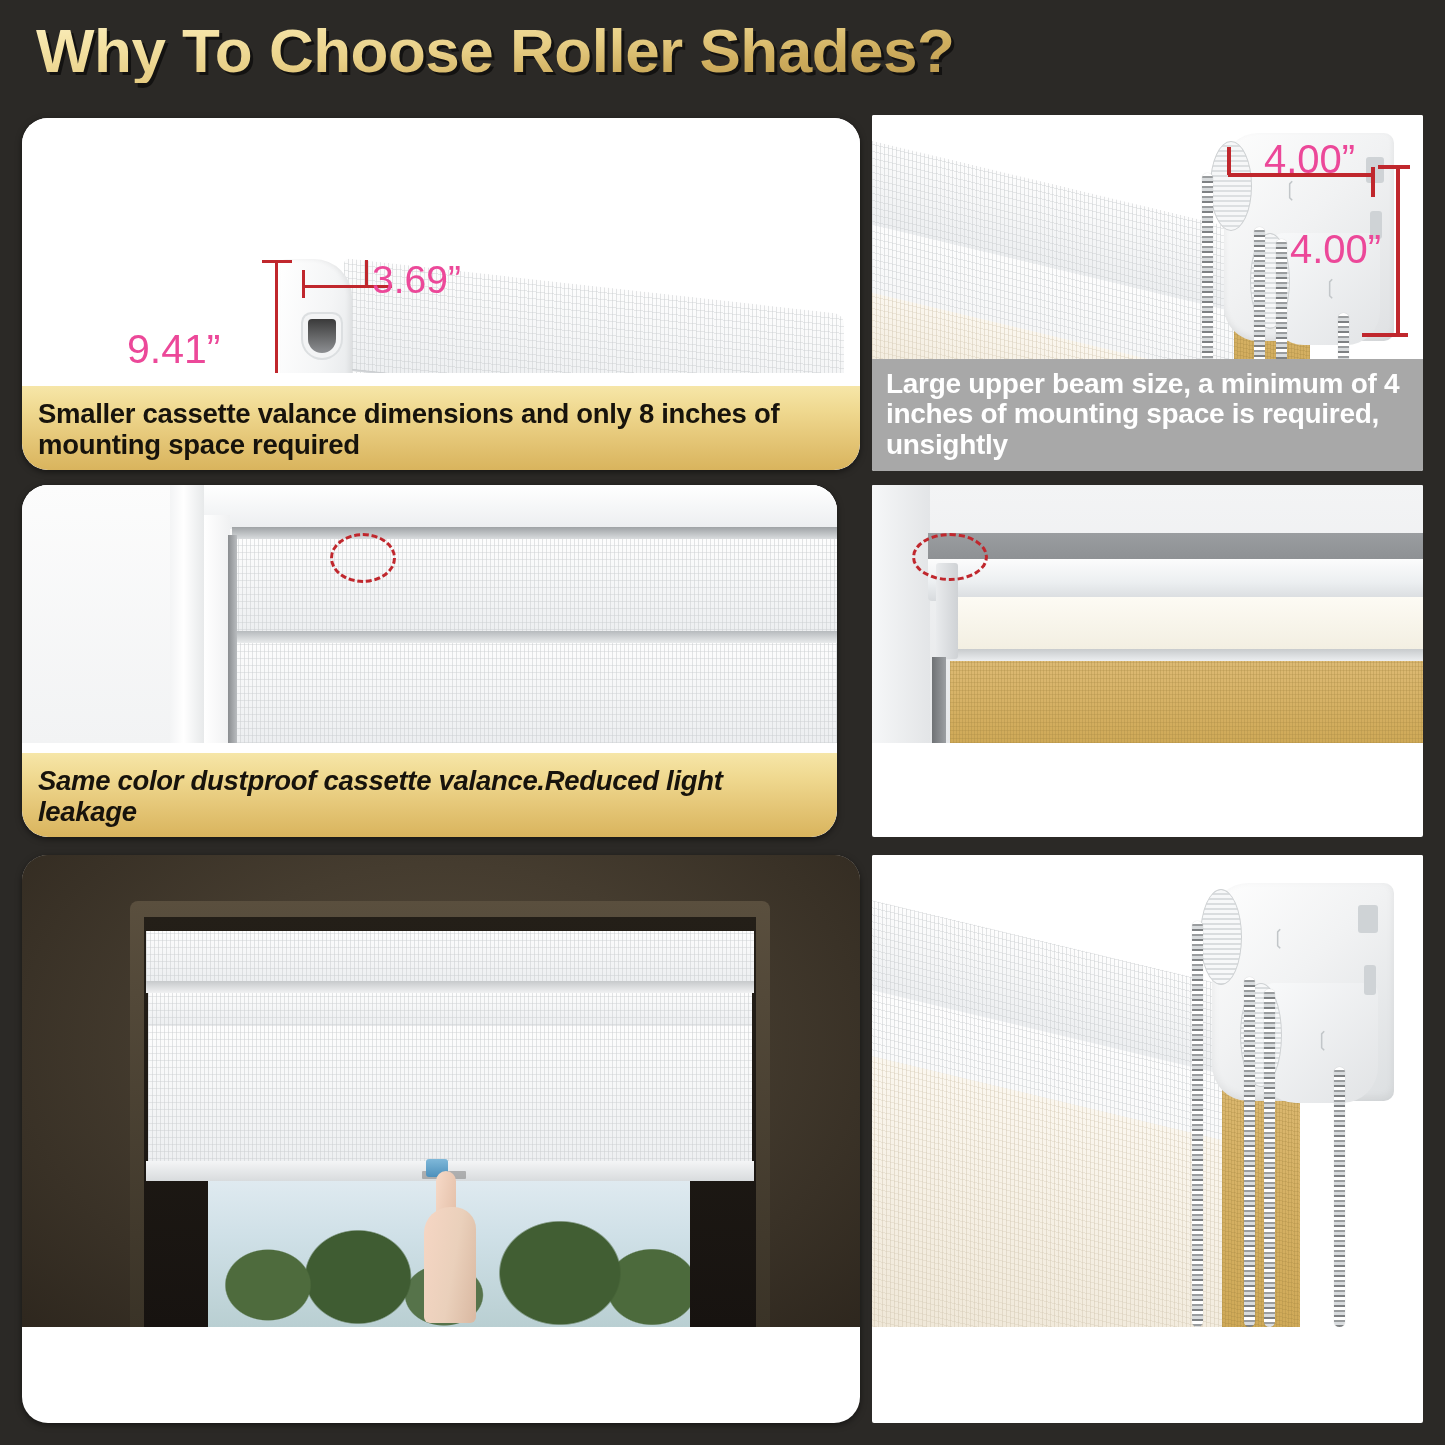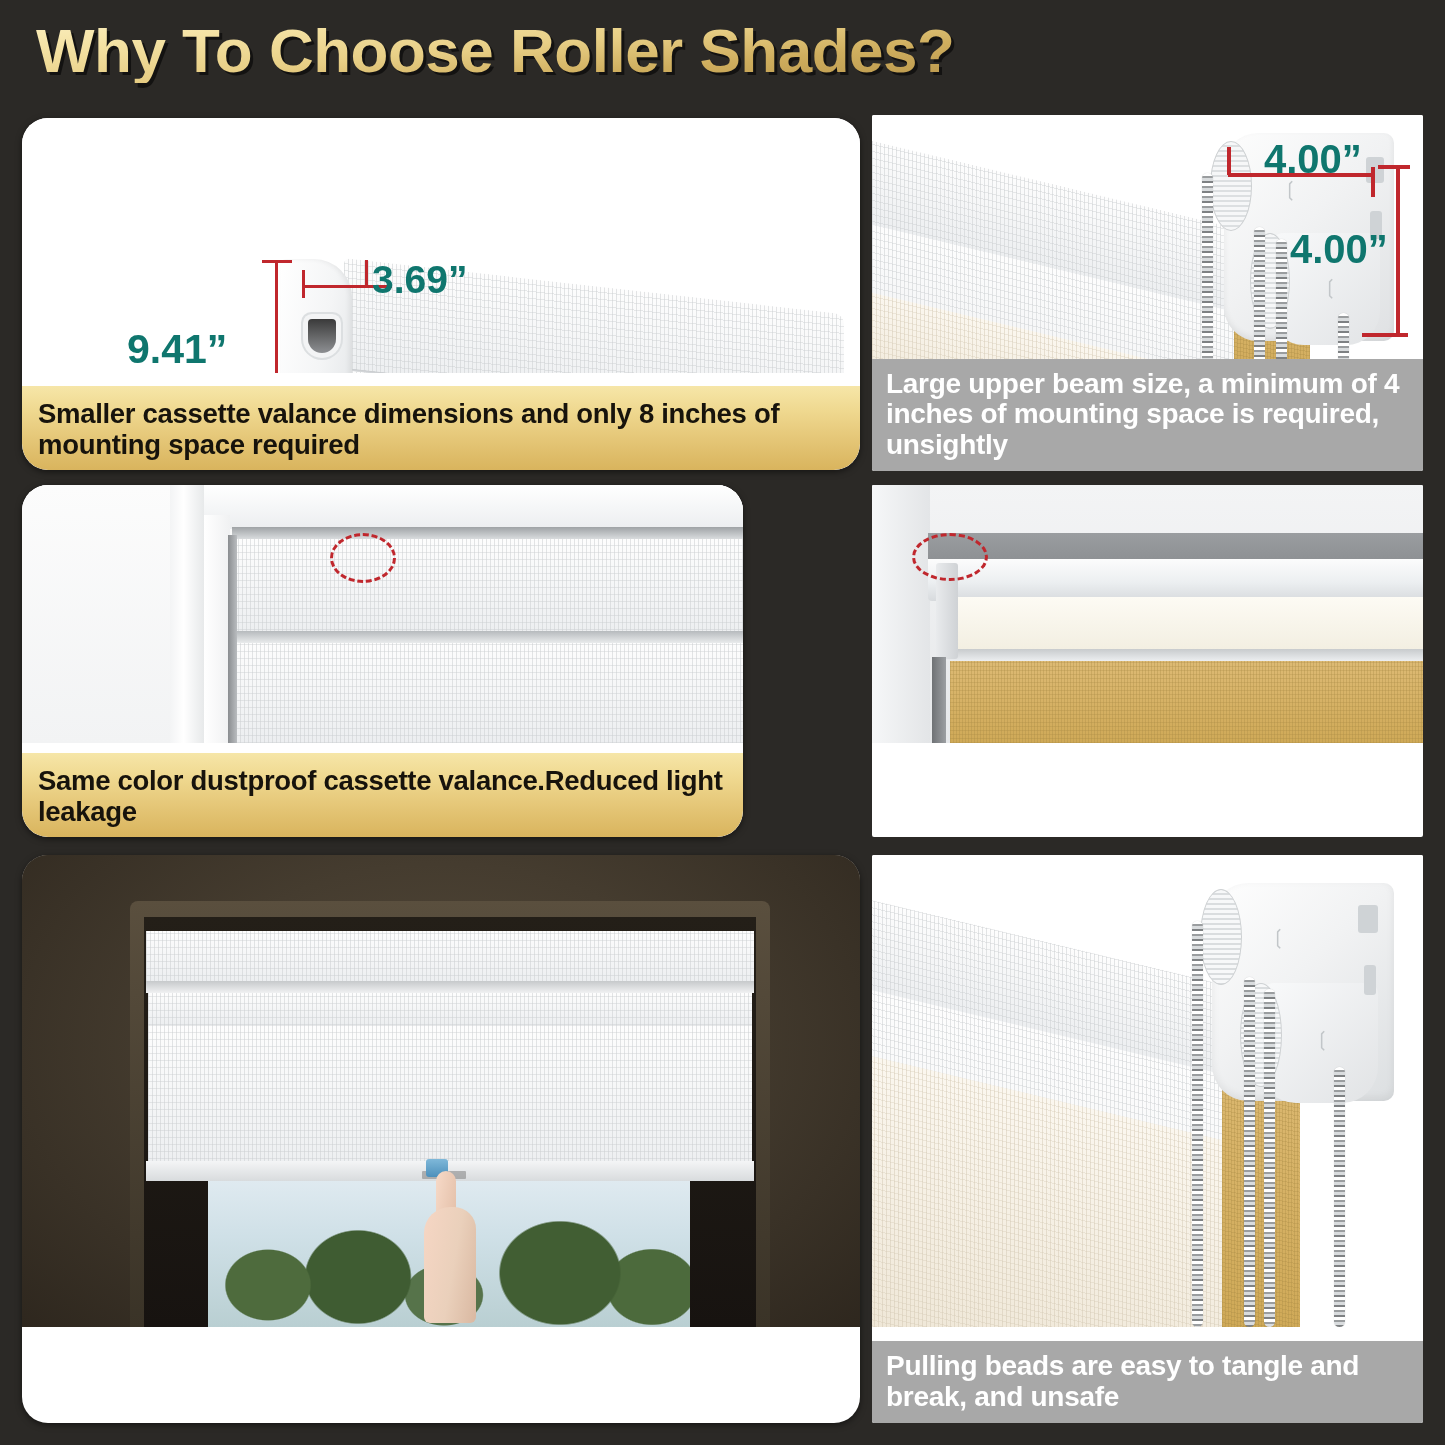--- a/index.html
+++ b/index.html
@@ -77,21 +77,21 @@
       linear-gradient(180deg,#fbf7ef,#efe7d7);
   }
   .tex-tan {
     background:
       repeating-linear-gradient(90deg, rgba(170,140,70,.35) 0 1px, rgba(255,255,255,0) 1px 3px),
       repeating-linear-gradient(0deg, rgba(160,130,60,.25) 0 1px, rgba(255,255,255,0) 1px 4px),
       linear-gradient(180deg,#ddba74,#cfa957);
   }
 
   
-  .dim-label { position: absolute; color: #0f766e; font-weight: bold; white-space: nowrap; }
+  .dim-label { position: absolute; color: #ec4899; font-weight: normal; white-space: nowrap; }
   .dim-line  { position: absolute; background: #c0272d; }
   .dashed-ellipse { position: absolute; border: 3px dashed #c0272d; border-radius: 50%; }
   .arrow-stem { position: absolute; height: 4px; background: #d0352b; }
 
   
   #p1 { left: 22px; top: 118px; width: 838px; height: 352px; }
   #p1 .photo { height: 255px; background: #ffffff; }
   
   .v1-endcap {
     position: absolute; left: 258px; top: 141px; width: 72px; height: 196px;
@@ -166,21 +166,21 @@
   }
   .bead-chain {
     position: absolute; width: 11px;
     background: repeating-linear-gradient(180deg,#ffffff 0 3px,#9a9d9f 3px 5px,#d9dcde 5px 8px,#7e8183 8px 10px);
     border-radius: 6px;
     box-shadow: 0 0 1px rgba(0,0,0,.25);
   }
   .p2-notch { position:absolute; background:#c9cdd0; border-radius:3px; }
 
   
-  #p3 { left: 22px; top: 485px; width: 721px; height: 352px; }
+  #p3 { left: 22px; top: 485px; width: 815px; height: 352px; font-style: italic; }
   #p3 .photo { height: 258px; background: #f7f8f9; }
   .w3-wall { position:absolute; left:0; top:0; width:100%; height:100%;
              background: linear-gradient(180deg,#fcfcfc,#f2f3f4); }
   .w3-trimL { position:absolute; left:148px; top:0; width:34px; height:258px;
               background: linear-gradient(90deg,#f3f4f5,#ffffff 40%,#e7e9ea); }
   .w3-trimTop { position:absolute; left:148px; top:0; width:690px; height:44px;
               background: linear-gradient(180deg,#ffffff,#eceef0); }
   .w3-innerL { position:absolute; left:182px; top:30px; width:26px; height:228px;
               background: linear-gradient(90deg,#ffffff,#f0f1f2); }
   .w3-headrail { position:absolute; left:210px; top:42px; width:628px; height:12px;
@@ -416,16 +416,15 @@
       <div class="emboss" style="left:398px; top:70px;">❲</div>
       <div class="emboss" style="left:442px; top:172px;">❲</div>
 
       <div class="p6-roll"></div>
       <div class="p6-roll2"></div>
       <div class="bead-chain" style="left:320px; top:66px; height:406px;"></div>
       <div class="bead-chain" style="left:372px; top:122px; height:350px;"></div>
       <div class="bead-chain" style="left:392px; top:134px; height:338px;"></div>
       <div class="bead-chain" style="left:462px; top:212px; height:260px;"></div>
     </div>
-    <div class="cap cap-gray">Pulling beads are easy to tangle and break, and unsafe</div>
   </div>
 
 </div>
 
 </body></html>

